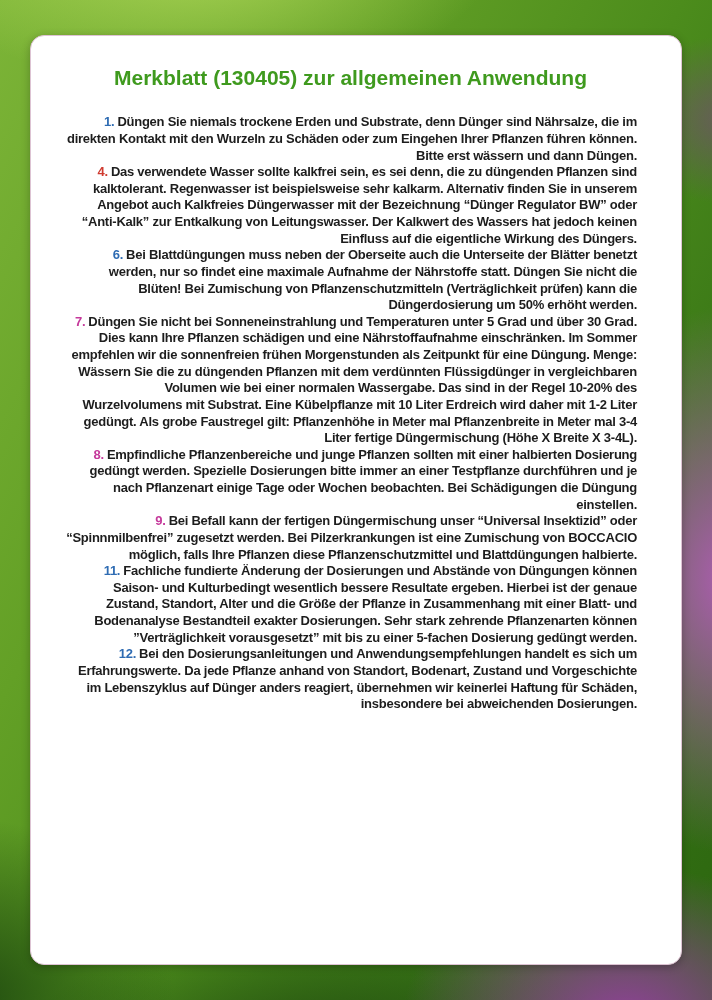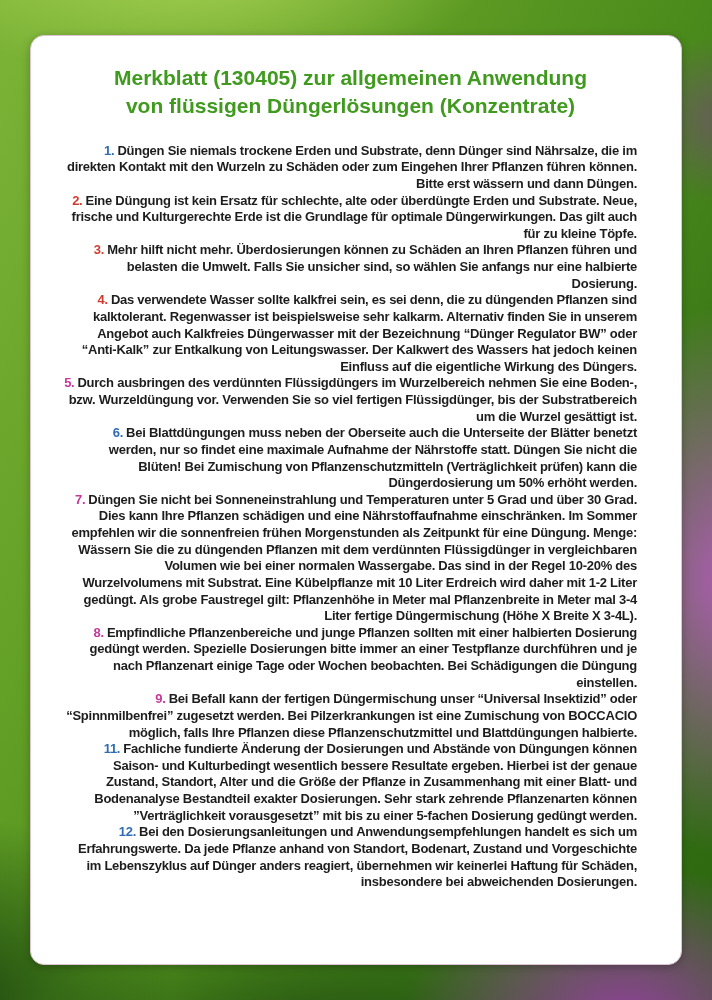--- a/index.html
+++ b/index.html
@@ -56,29 +56,25 @@
   .item .num { margin-right: 3px; }
 </style>
 </head>
 <body>
 
 <div class="bg"></div>
 
 <div class="card">
   <h1 class="title" style="color: rgb(63, 154, 30);">
     <span>Merkblatt (130405) zur allgemeinen Anwendung</span><br>
-    <span>von flüssigen Düngerlösungen (Konzentrate)</span>
   </h1>
 
   <div class="items">
     <p class="item"><span class="num" style="color: rgb(47, 108, 179);">1.</span><span class="txt">Düngen Sie niemals trockene Erden und Substrate, denn Dünger sind Nährsalze, die im direkten Kontakt mit den Wurzeln zu Schäden oder zum Eingehen Ihrer Pflanzen führen können. Bitte erst wässern und dann Düngen.</span></p>
-    <p class="item"><span class="num" style="color: rgb(207, 59, 48);">2.</span><span class="txt">Eine Düngung ist kein Ersatz für schlechte, alte oder überdüngte Erden und Substrate. Neue, frische und Kulturgerechte Erde ist die Grundlage für optimale Düngerwirkungen. Das gilt auch für zu kleine Töpfe.</span></p>
-    <p class="item"><span class="num" style="color: rgb(207, 59, 48);">3.</span><span class="txt">Mehr hilft nicht mehr. Überdosierungen können zu Schäden an Ihren Pflanzen führen und belasten die Umwelt. Falls Sie unsicher sind, so wählen Sie anfangs nur eine halbierte Dosierung.</span></p>
     <p class="item"><span class="num" style="color: rgb(207, 59, 48);">4.</span><span class="txt">Das verwendete Wasser sollte kalkfrei sein, es sei denn, die zu düngenden Pflanzen sind kalktolerant. Regenwasser ist beispielsweise sehr kalkarm. Alternativ finden Sie in unserem Angebot auch Kalkfreies Düngerwasser mit der Bezeichnung “Dünger Regulator BW” oder “Anti-Kalk” zur Entkalkung von Leitungswasser. Der Kalkwert des Wassers hat jedoch keinen Einfluss auf die eigentliche Wirkung des Düngers.</span></p>
-    <p class="item"><span class="num" style="color: rgb(197, 57, 155);">5.</span><span class="txt">Durch ausbringen des verdünnten Flüssigdüngers im Wurzelbereich nehmen Sie eine Boden-, bzw. Wurzeldüngung vor. Verwenden Sie so viel fertigen Flüssigdünger, bis der Substratbereich um die Wurzel gesättigt ist.</span></p>
     <p class="item"><span class="num" style="color: rgb(47, 108, 179);">6.</span><span class="txt">Bei Blattdüngungen muss neben der Oberseite auch die Unterseite der Blätter benetzt werden, nur so findet eine maximale Aufnahme der Nährstoffe statt. Düngen Sie nicht die Blüten! Bei Zumischung von Pflanzenschutzmitteln (Verträglichkeit prüfen) kann die Düngerdosierung um 50% erhöht werden.</span></p>
     <p class="item"><span class="num" style="color: rgb(197, 57, 155);">7.</span><span class="txt">Düngen Sie nicht bei Sonneneinstrahlung und Temperaturen unter 5 Grad und über 30 Grad. Dies kann Ihre Pflanzen schädigen und eine Nährstoffaufnahme einschränken. Im Sommer empfehlen wir die sonnenfreien frühen Morgenstunden als Zeitpunkt für eine Düngung. Menge: Wässern Sie die zu düngenden Pflanzen mit dem verdünnten Flüssigdünger in vergleichbaren Volumen wie bei einer normalen Wassergabe. Das sind in der Regel 10-20% des Wurzelvolumens mit Substrat. Eine Kübelpflanze mit 10 Liter Erdreich wird daher mit 1-2 Liter gedüngt. Als grobe Faustregel gilt: Pflanzenhöhe in Meter mal Pflanzenbreite in Meter mal 3-4 Liter fertige Düngermischung (Höhe X Breite X 3-4L).</span></p>
     <p class="item"><span class="num" style="color: rgb(197, 57, 155);">8.</span><span class="txt">Empfindliche Pflanzenbereiche und junge Pflanzen sollten mit einer halbierten Dosierung gedüngt werden. Spezielle Dosierungen bitte immer an einer Testpflanze durchführen und je nach Pflanzenart einige Tage oder Wochen beobachten. Bei Schädigungen die Düngung einstellen.</span></p>
     <p class="item"><span class="num" style="color: rgb(197, 57, 155);">9.</span><span class="txt">Bei Befall kann der fertigen Düngermischung unser “Universal Insektizid” oder “Spinnmilbenfrei” zugesetzt werden. Bei Pilzerkrankungen ist eine Zumischung von BOCCACIO möglich, falls Ihre Pflanzen diese Pflanzenschutzmittel und Blattdüngungen halbierte.</span></p>
     <p class="item"><span class="num" style="color: rgb(47, 108, 179);">11.</span><span class="txt">Fachliche fundierte Änderung der Dosierungen und Abstände von Düngungen können Saison- und Kulturbedingt wesentlich bessere Resultate ergeben. Hierbei ist der genaue Zustand, Standort, Alter und die Größe der Pflanze in Zusammenhang mit einer Blatt- und Bodenanalyse Bestandteil exakter Dosierungen. Sehr stark zehrende Pflanzenarten können ”Verträglichkeit vorausgesetzt” mit bis zu einer 5-fachen Dosierung gedüngt werden.</span></p>
     <p class="item"><span class="num" style="color: rgb(47, 108, 179);">12.</span><span class="txt">Bei den Dosierungsanleitungen und Anwendungsempfehlungen handelt es sich um Erfahrungswerte. Da jede Pflanze anhand von Standort, Bodenart, Zustand und Vorgeschichte im Lebenszyklus auf Dünger anders reagiert, übernehmen wir keinerlei Haftung für Schäden, insbesondere bei abweichenden Dosierungen.</span></p>
   </div>
 
 </div>
 

